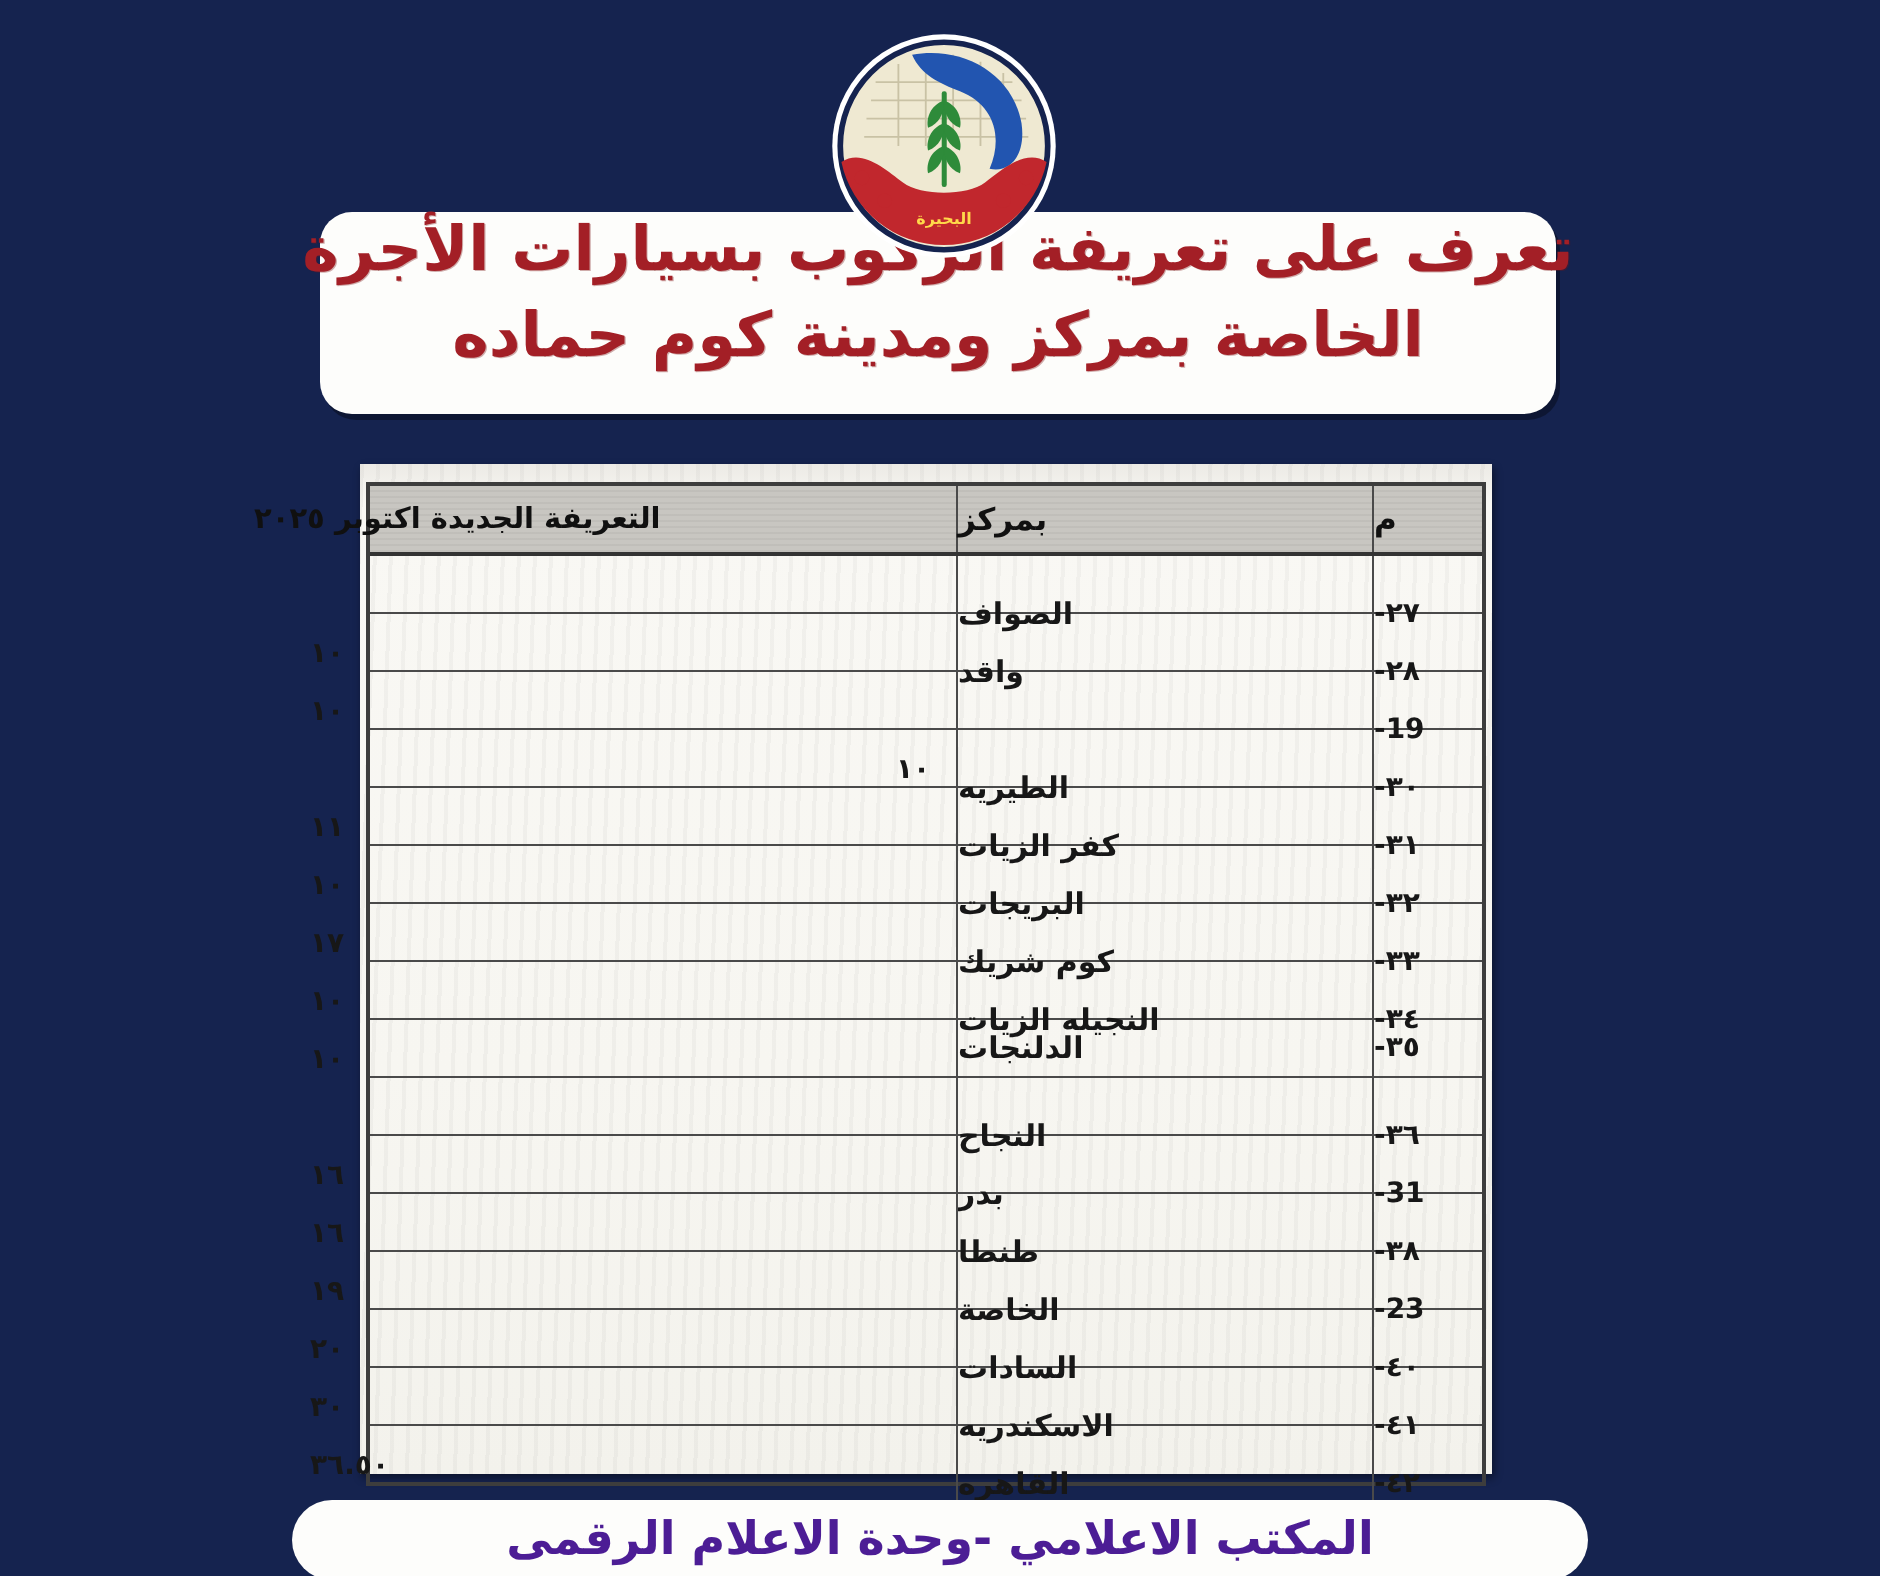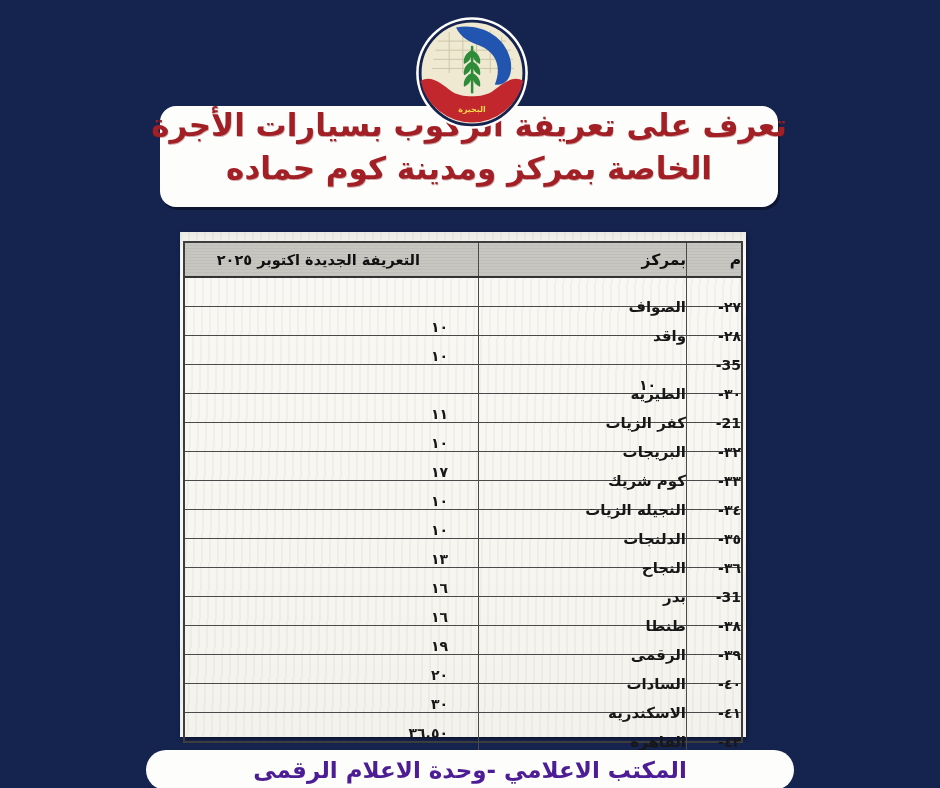--- a/index.html
+++ b/index.html
@@ -70,21 +70,21 @@
   }
   .trow:last-child{border-bottom:none;}
   .trow.thead{
     height:33px;
     background:
       repeating-linear-gradient(0deg, rgba(0,0,0,0.04) 0 1px, rgba(0,0,0,0) 1px 3px),
       #c8c6c1;
     border-bottom:2px solid #333;
   }
   .cell{
-    display:flex;align-items:center;justify-content:flex-start;
+    display:flex;align-items:center;justify-content:flex-end;
     color:#171717;
     font-weight:bold;
     font-size:14.5px;
     overflow:visible;
     white-space:nowrap;
   }
   .c-num{border-left:1px solid #4a4a4a;font-size:14px;}
   .c-route{border-left:1px solid #4a4a4a;font-size:15px;}
   .c-tariff{font-size:14px;}
   .thead .cell{font-size:15.5px;color:#101010;}
@@ -171,34 +171,34 @@
     </div>
   </div>
           <div class="trow">
     <div class="cell c-num">٢٨-</div>
     <div class="cell c-route">واقد</div>
     <div class="cell c-tariff">
       <span class="shift-v">١٠</span>
     </div>
   </div>
           <div class="trow">
-    <div class="cell c-num">35-</div>
+    <div class="cell c-num">19-</div>
     <div class="cell c-tariff">
       <span class="shift-v">١٠</span>
     </div>
   </div>
           <div class="trow">
     <div class="cell c-num">٣٠-</div>
     <div class="cell c-route">الطيريه</div>
     <div class="cell c-tariff">
       <span class="shift-v">١١</span>
     </div>
   </div>
           <div class="trow">
-    <div class="cell c-num">21-</div>
+    <div class="cell c-num">٣١-</div>
     <div class="cell c-route">كفر الزيات</div>
     <div class="cell c-tariff">
       <span class="shift-v">١٠</span>
     </div>
   </div>
           <div class="trow">
     <div class="cell c-num">٣٢-</div>
     <div class="cell c-route">البريجات</div>
     <div class="cell c-tariff">
       <span class="shift-v">١٧</span>
@@ -214,23 +214,20 @@
           <div class="trow">
     <div class="cell c-num">٣٤-</div>
     <div class="cell c-route">النجيله الزيات</div>
     <div class="cell c-tariff">
       <span class="shift-v">١٠</span>
     </div>
   </div>
           <div class="trow">
     <div class="cell c-num">٣٥-</div>
     <div class="cell c-route">الدلنجات</div>
-    <div class="cell c-tariff">
-      <span class="shift-v">١٣</span>
-    </div>
   </div>
           <div class="trow">
     <div class="cell c-num">٣٦-</div>
     <div class="cell c-route">النجاح</div>
     <div class="cell c-tariff">
       <span class="shift-v">١٦</span>
     </div>
   </div>
           <div class="trow">
     <div class="cell c-num">31-</div>
@@ -240,22 +237,22 @@
     </div>
   </div>
           <div class="trow">
     <div class="cell c-num">٣٨-</div>
     <div class="cell c-route">طنطا</div>
     <div class="cell c-tariff">
       <span class="shift-v">١٩</span>
     </div>
   </div>
           <div class="trow">
-    <div class="cell c-num">٣٩-</div>
-    <div class="cell c-route">الرقمى</div>
+    <div class="cell c-num">23-</div>
+    <div class="cell c-route">الخاصة</div>
     <div class="cell c-tariff">
       <span class="shift-v">٢٠</span>
     </div>
   </div>
           <div class="trow">
     <div class="cell c-num">٤٠-</div>
     <div class="cell c-route">السادات</div>
     <div class="cell c-tariff">
       <span class="shift-v">٣٠</span>
     </div>

